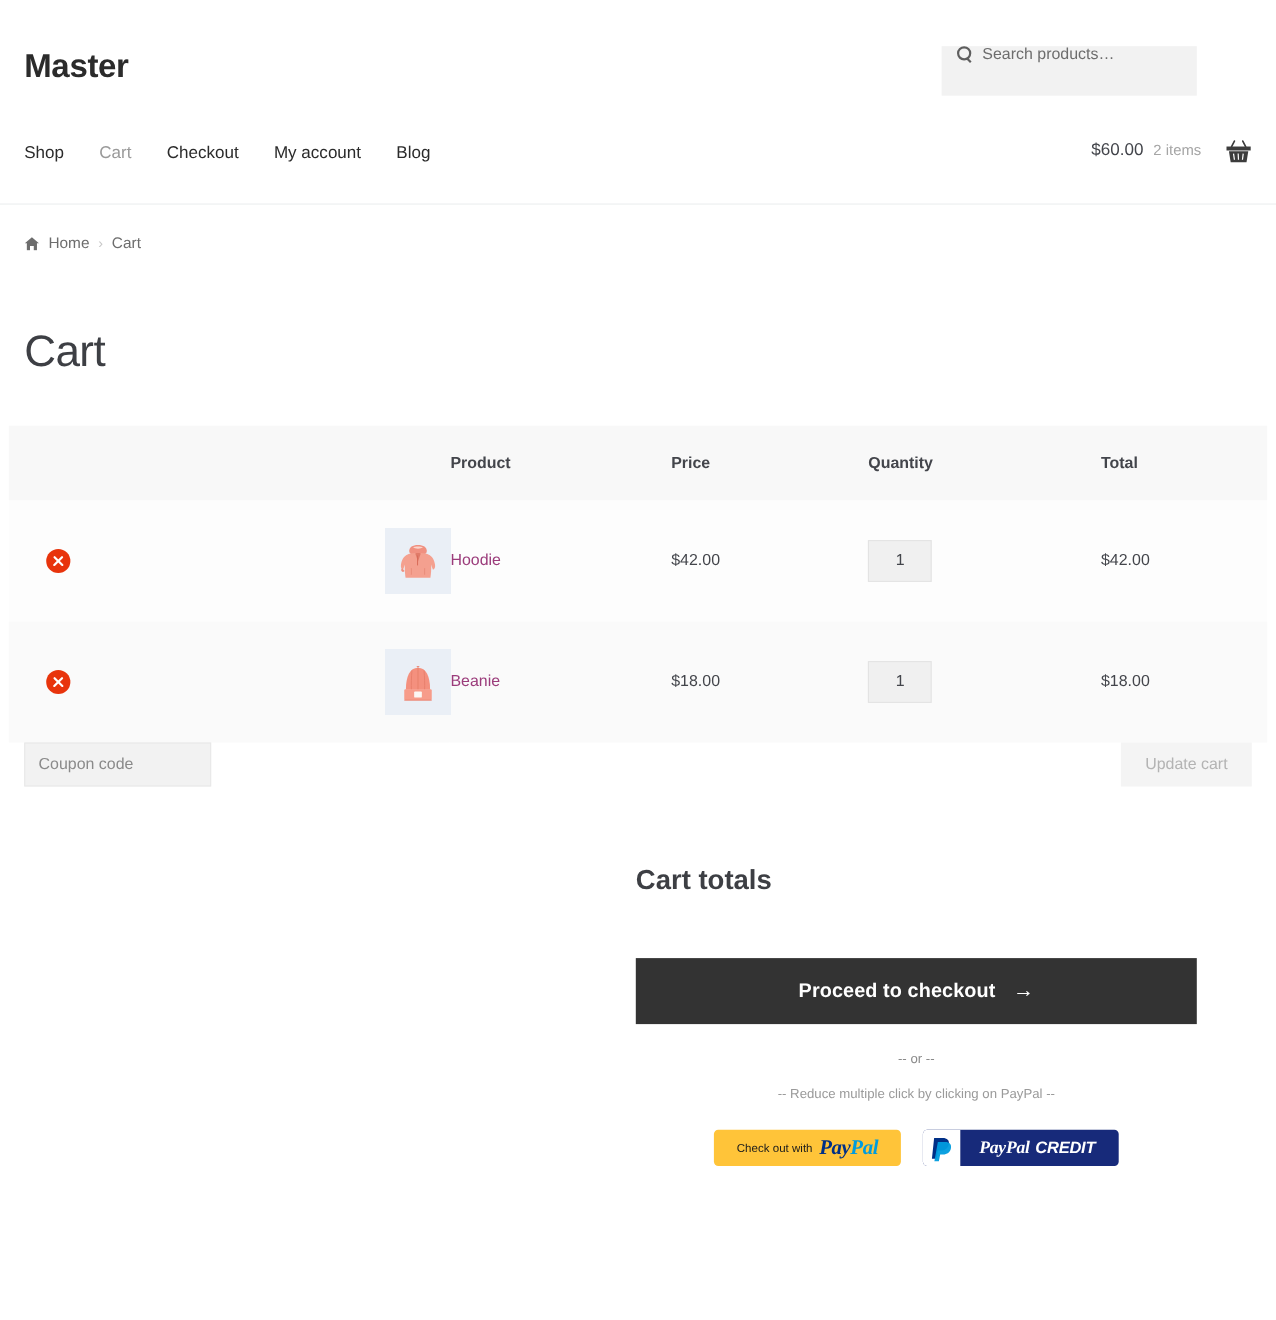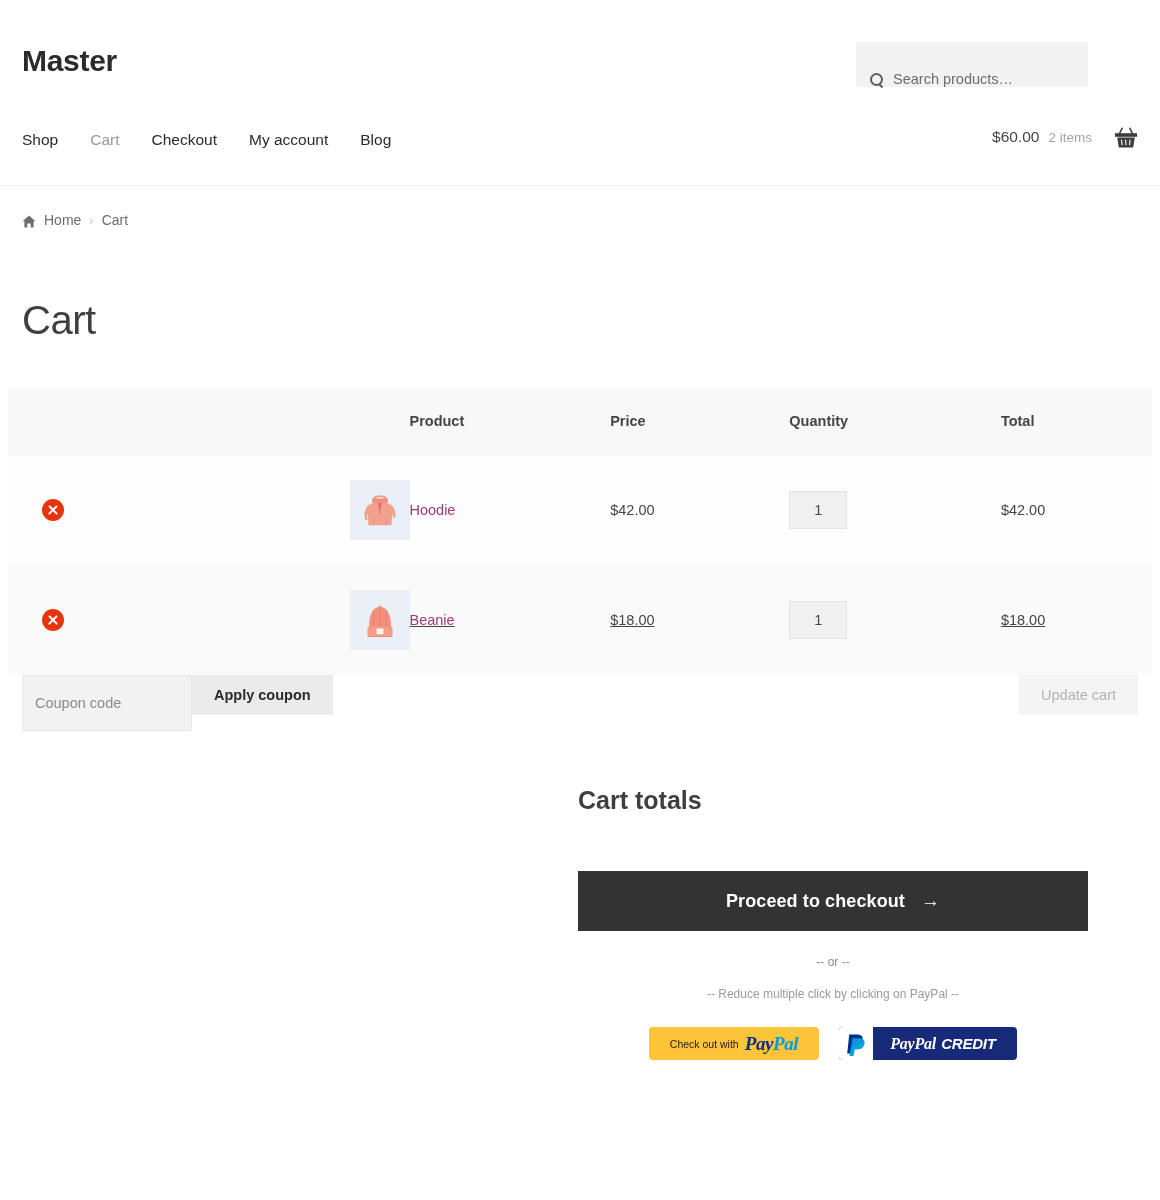--- a/index.html
+++ b/index.html
@@ -37,21 +37,21 @@
     padding-top: 12px;
   }
   .search-form {
     position: absolute;
     top: 42px;
     right: 72px;
     width: 232px;
     height: 45px;
     background: #f2f2f2;
     display: flex;
-    align-items: flex-end;
+    align-items: flex-start;
     padding: 0 14px;
   }
   .search-icon {
     width: 14px;
     height: 14px;
     flex: 0 0 auto;
     margin-right: 9px;
     position: relative;
     display: inline-block;
   }
@@ -168,21 +168,21 @@
 
   table.cart-table tbody td {
     padding: 0;
     height: 110px;
     vertical-align: middle;
     font-size: 14.5px;
     color: #43454b;
     border: 0;
   }
   tbody tr.cart-row-1 td { background: #fdfdfd; }
-  tbody tr.cart-row-2 td { background: #fafafa; text-decoration: underline; }
+  tbody tr.cart-row-2 td { background: #fafafa; }
   tbody tr.cart-row-1 td.cell-thumb,
   tbody tr.cart-row-2 td.cell-thumb { padding-left: 0; }
 
   .remove-btn {
     display: block;
     width: 22px;
     height: 22px;
     border-radius: 50%;
     background: #e8340c;
     border: 0;
@@ -230,21 +230,21 @@
   
   .cart-actions {
     padding: 0 22px;
     position: relative;
     height: 40px;
     margin-top: 0;
   }
   .coupon-group { display: flex; }
   .coupon-input {
     width: 170px;
-    height: 56px;
+    height: 40px;
     background: #f2f2f2;
     border: 1px solid #e8e8e8;
     padding: 4px 12px;
     font-family: "Liberation Sans", sans-serif;
     font-size: 14.5px;
     color: #404040;
     outline: none;
   }
   .coupon-input::placeholder { color: #8a8a8a; opacity: 1; }
   .apply-coupon-btn {
@@ -549,21 +549,20 @@
           <td>$18.00</td>
         </tr>
 
       </tbody>
     </table>
   </div>
 
   <div class="cart-actions">
     <div class="coupon-group">
       <input class="coupon-input" type="text" placeholder="Coupon code" style="">
-      <button class="apply-coupon-btn">Apply coupon</button>
     </div>
     <button class="update-cart-btn">Update cart</button>
   </div>
 
   <section class="totals-section">
     <h3 class="totals-title">Cart totals</h3>
 
     <button class="checkout-btn">
       <span>Proceed to checkout</span><span class="arrow">→</span>
     </button>

